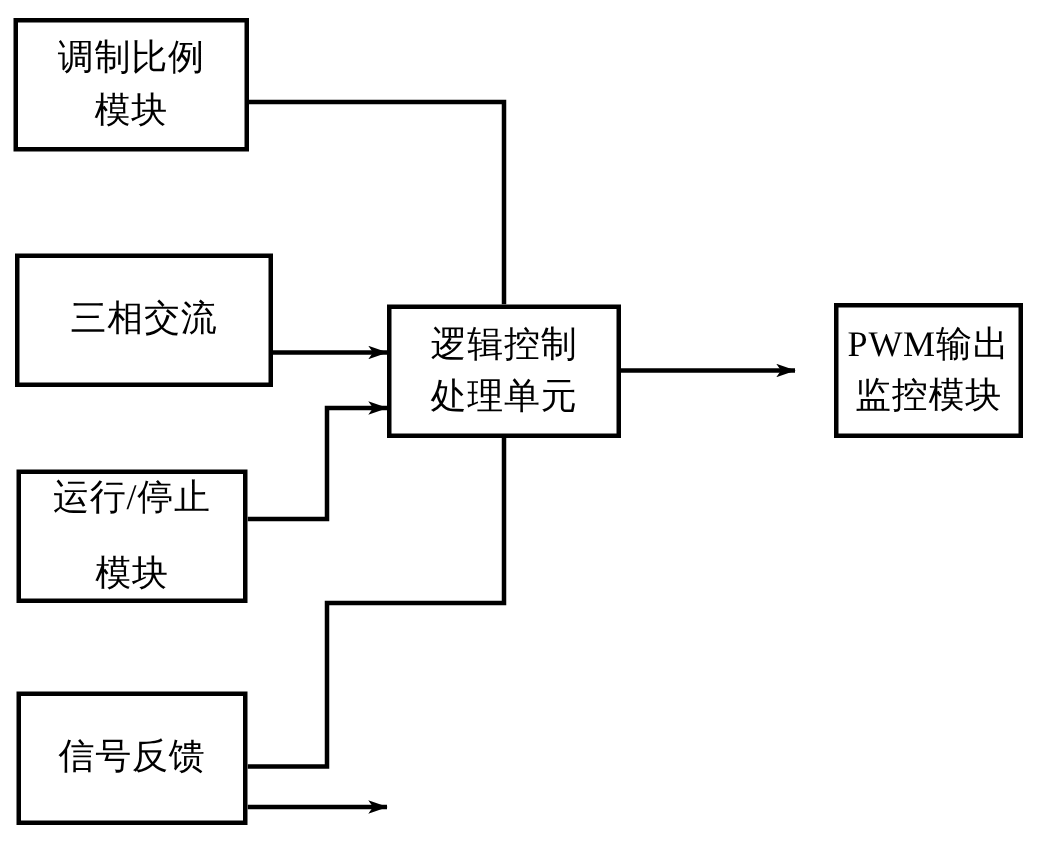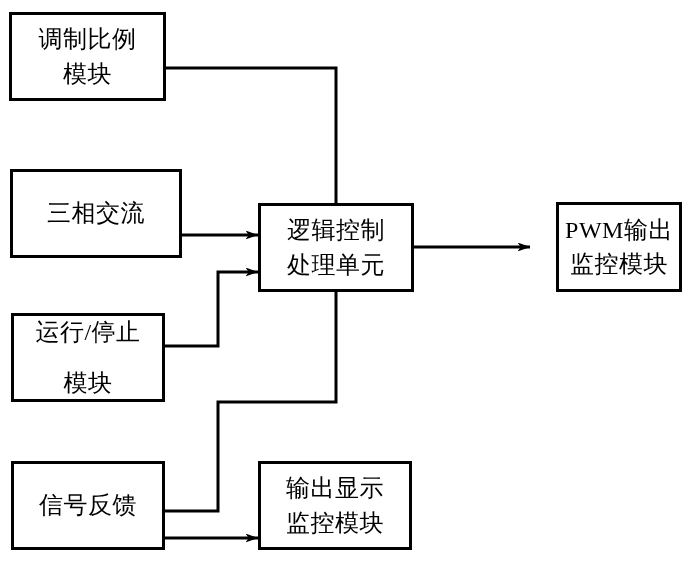--- a/index.html
+++ b/index.html
@@ -90,18 +90,14 @@
 
   <div class="node" style="left: 11px; top: 313px; width: 154px; height: 89px; border-color: rgb(0, 0, 0); gap: 16px;">
     <span class="line1">运行/停止</span>
     <span class="line2">模块</span>
   </div>
 
   <div class="node" style="left: 11px; top: 461px; width: 154px; height: 89px; border-color: rgb(0, 0, 0);">
     <span class="line1">信号反馈</span>
   </div>
 
-  <div class="node" style="left: 258px; top: 461px; width: 154px; height: 89px; border-color: rgb(0, 0, 0);">
-    <span class="line1">输出显示</span>
-    <span class="line2">监控模块</span>
-  </div>
 
 </div>
 
 </body></html>

